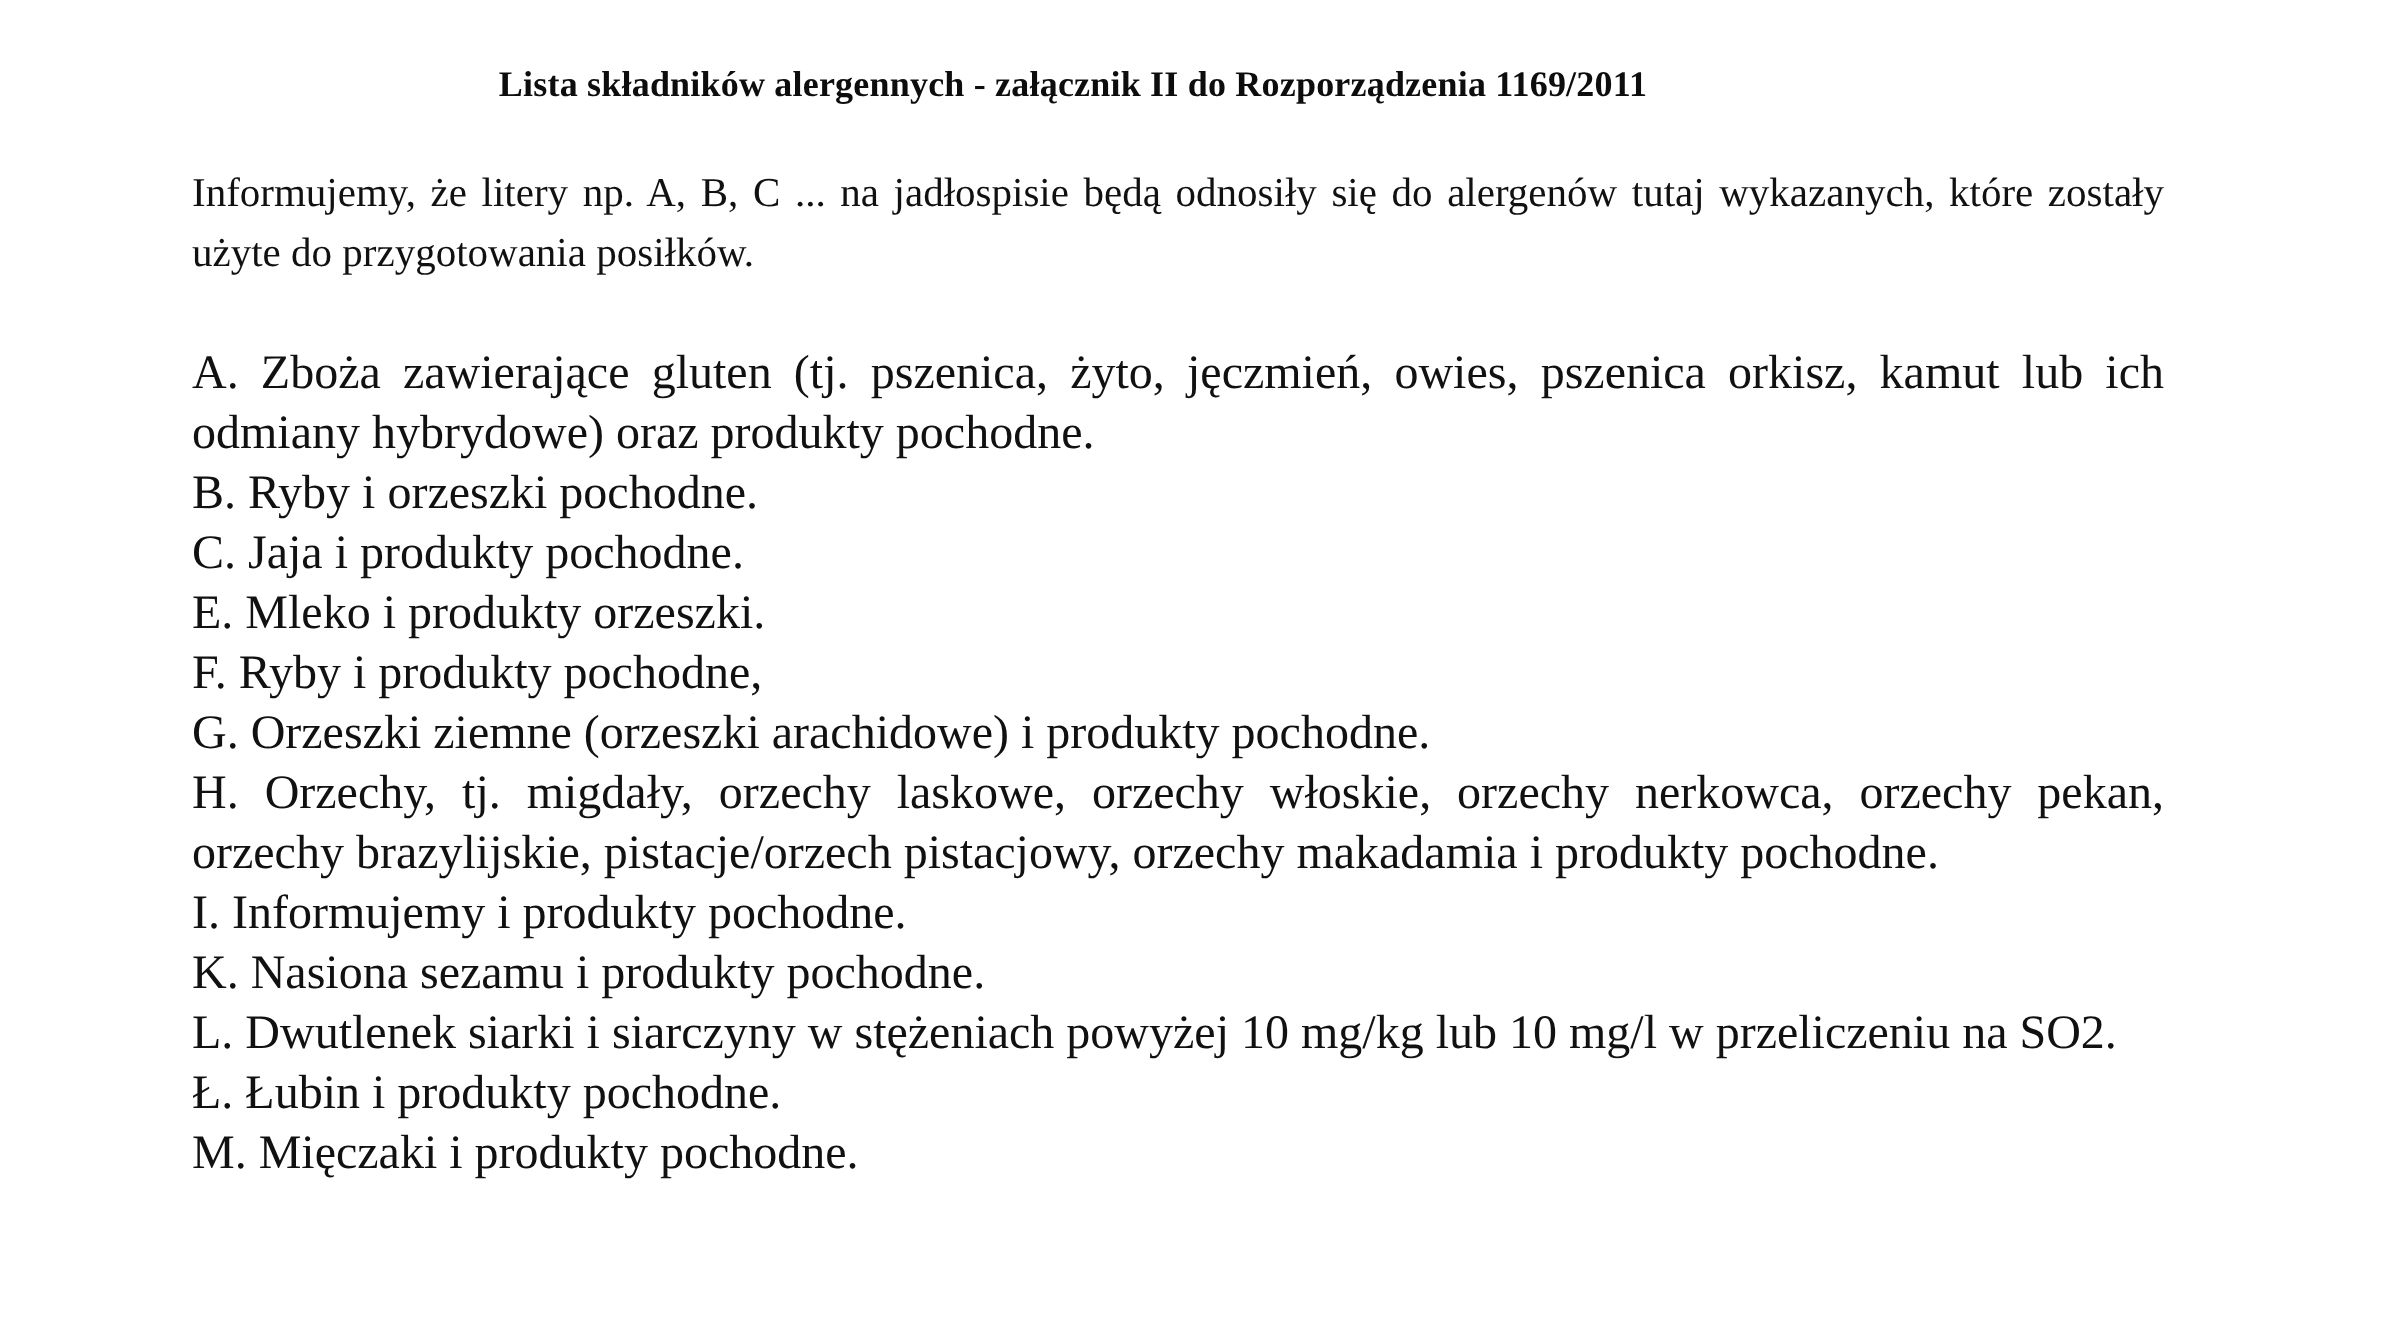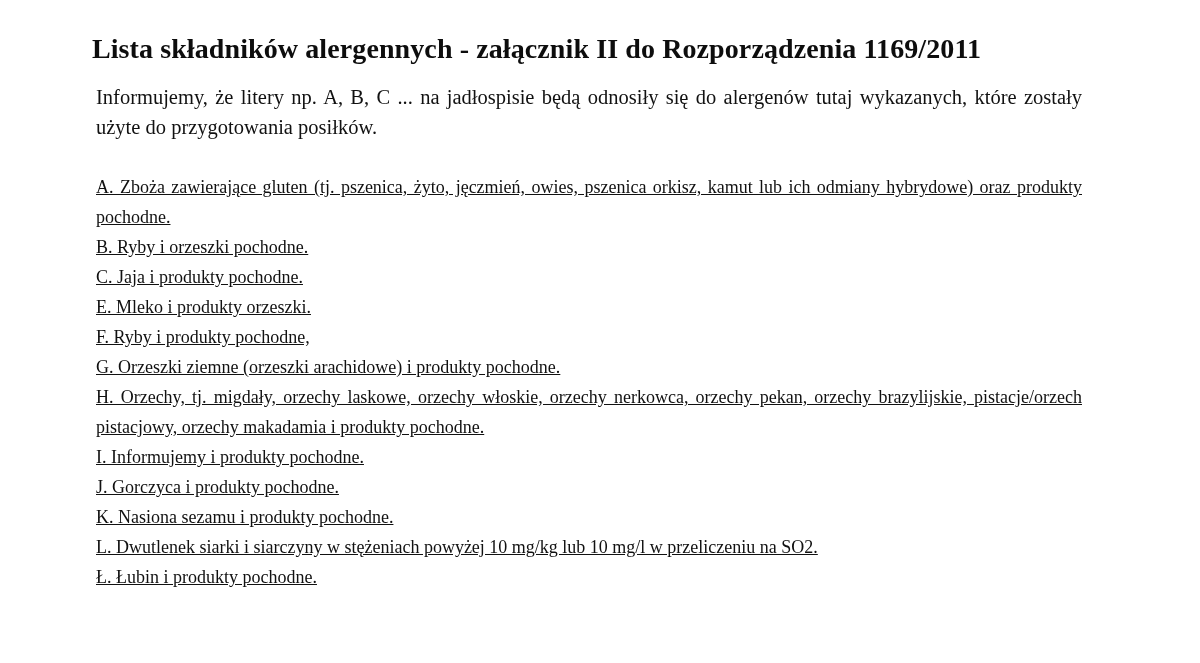--- a/index.html
+++ b/index.html
@@ -17,21 +17,21 @@
     font-family: "Liberation Serif", "DejaVu Serif", serif;
     color: #111111;
     box-sizing: border-box;
   }
   .doc-title {
     position: absolute;
     left: 0;
     top: 16px;
     width: 1073px;
     text-align: center;
-    font-size: 28px;
+    font-size: 18px;
     font-weight: bold;
     line-height: 28px;
     letter-spacing: 0.1px;
     color: #0d0d0d;
     white-space: nowrap;
   }
   .body-block {
     position: absolute;
     left: 96px;
     top: 82px;
@@ -47,27 +47,26 @@
   }
   .spacer {
     height: 30px;
   }
   .allergen-list {
     list-style: none;
     margin: 0;
     padding: 0;
   }
   .allergen-item {
-    font-size: 18px;
+    font-size: 24px;
     line-height: 30px;
     text-align: justify;
     text-justify: inter-word;
     margin: 0;
     color: #111111;
-    text-decoration: underline;
   }
   
   .allergen-item.multiline {
     text-align: justify;
   }
   .allergen-item.single {
     text-align: left;
   }
 </style>
 </head>
@@ -85,21 +84,21 @@
 
     <ul class="allergen-list">
         <li class="allergen-item multiline">A. Zboża zawierające gluten (tj. pszenica, żyto, jęczmień, owies, pszenica orkisz, kamut lub ich odmiany hybrydowe) oraz produkty pochodne.</li>
         <li class="allergen-item single">B. Ryby i orzeszki pochodne.</li>
         <li class="allergen-item single">C. Jaja i produkty pochodne.</li>
         <li class="allergen-item single">E. Mleko i produkty orzeszki.</li>
         <li class="allergen-item single">F. Ryby i produkty pochodne,</li>
         <li class="allergen-item single">G. Orzeszki ziemne (orzeszki arachidowe) i produkty pochodne.</li>
         <li class="allergen-item multiline">H. Orzechy, tj. migdały, orzechy laskowe, orzechy włoskie, orzechy nerkowca, orzechy pekan, orzechy brazylijskie, pistacje/orzech pistacjowy, orzechy makadamia i produkty pochodne.</li>
         <li class="allergen-item single">I. Informujemy i produkty pochodne.</li>
-        <li class="allergen-item single">J. Gorczyca i produkty pochodne.</li>
         <li class="allergen-item single">K. Nasiona sezamu i produkty pochodne.</li>
         <li class="allergen-item single">L. Dwutlenek siarki i siarczyny w stężeniach powyżej 10 mg/kg lub 10 mg/l w przeliczeniu na SO2.</li>
         <li class="allergen-item single">Ł. Łubin i produkty pochodne.</li>
+        <li class="allergen-item single">M. Mięczaki i produkty pochodne.</li>
       </ul>
 
   </div>
 
 </div>
 
 </body></html>

